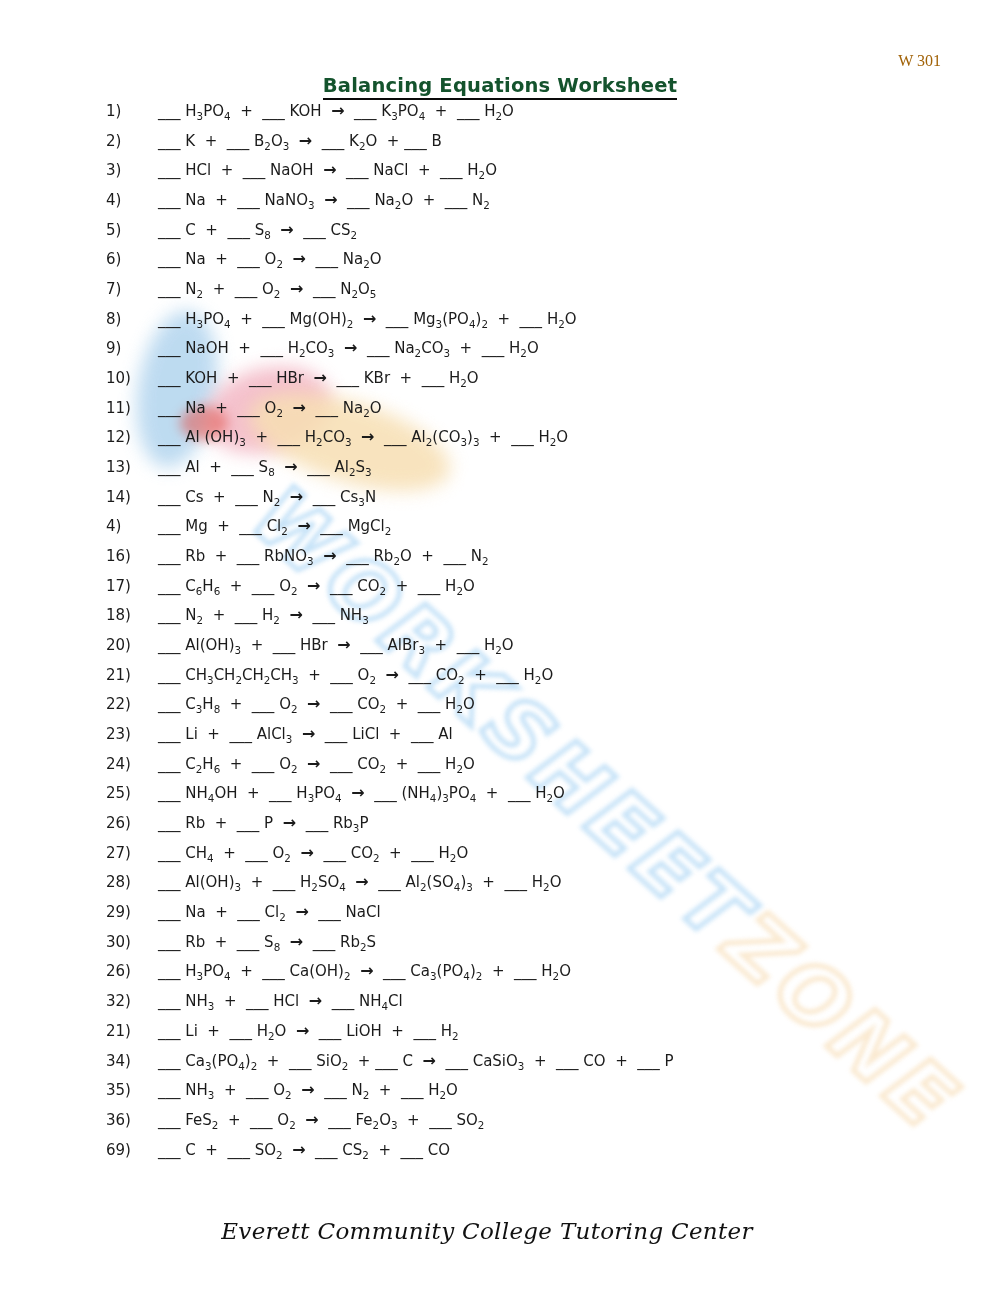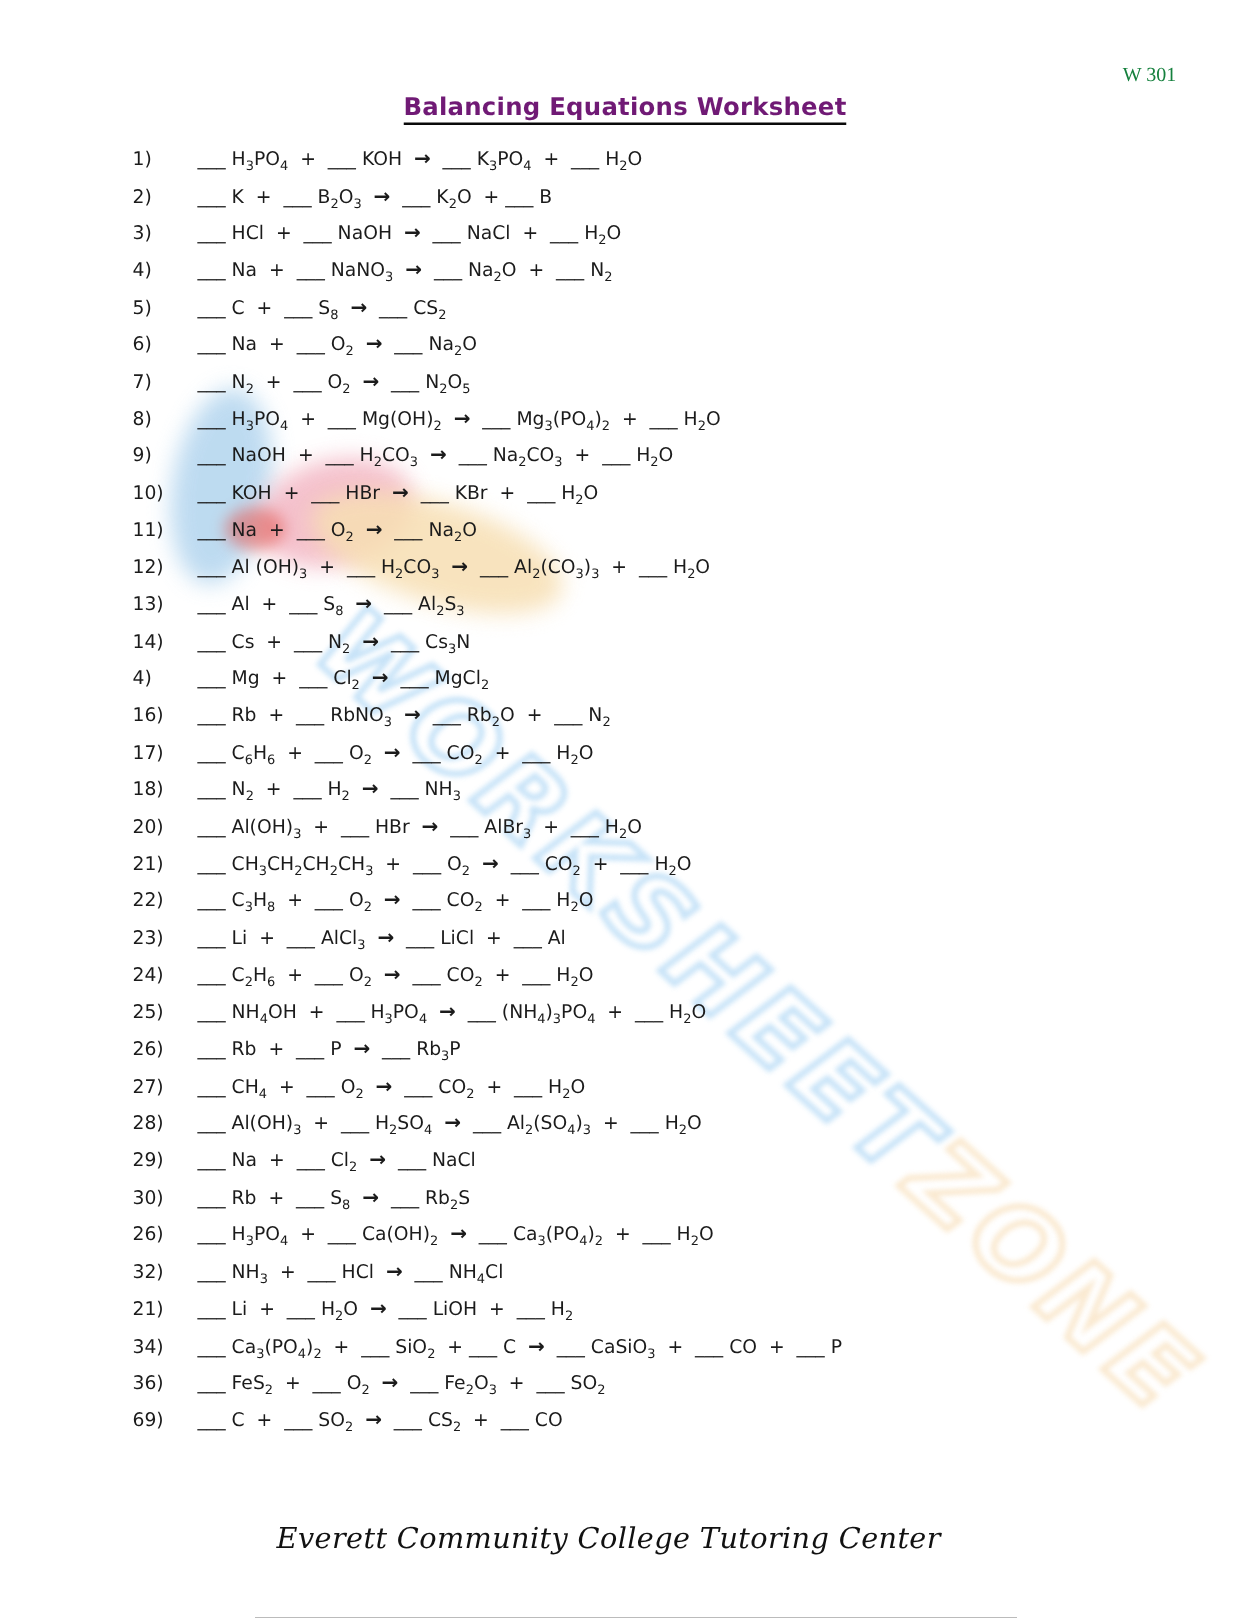--- a/index.html
+++ b/index.html
@@ -19,28 +19,28 @@
     position:absolute;left:298px;top:468px;z-index:0;pointer-events:none;
     transform:rotate(42deg);transform-origin:0 0;
     font-size:82px;font-weight:bold;font-style:italic;letter-spacing:6px;
     white-space:nowrap;filter:blur(2px);opacity:.8;
   }
   #watermark-text .wm1{color:transparent;-webkit-text-stroke:5px #b9dcf6;}
   #watermark-text .wm2{color:transparent;-webkit-text-stroke:5px #f9e4c5;}
   
   #doc-code{
     position:absolute;top:52px;right:59px;z-index:1;
-    font-family:"Liberation Serif","DejaVu Serif",serif;font-size:16px;color:#15803d;
+    font-family:"Liberation Serif","DejaVu Serif",serif;font-size:16px;color:#a16207;
   }
   #page-title-wrap{position:absolute;top:74px;left:0;width:100%;text-align:center;z-index:1;}
   #page-title{
-    display:inline-block;font-size:19.5px;font-weight:bold;color:#701a75;
+    display:inline-block;font-size:19.5px;font-weight:bold;color:#14532d;
     border-bottom:2.5px solid #0a0a0a;padding-bottom:1px;letter-spacing:.2px;
   }
-  #equation-list{position:absolute;top:112px;left:106px;right:20px;z-index:1;}
+  #equation-list{position:absolute;top:96px;left:106px;right:20px;z-index:1;}
   .row{height:29.68px;line-height:29.68px;white-space:pre;font-size:15px;}
   .num{display:inline-block;width:52px;}
   .eq{}
   .eq sub{font-size:69%;line-height:0;}
   .arrow{font-weight:bold;font-size:16px;}
   #page-footer{
     position:absolute;top:1218px;left:0;width:974px;text-align:center;z-index:1;
     font-family:"DejaVu Serif","Liberation Serif",serif;font-style:italic;
     font-size:23px;color:#111;letter-spacing:.3px;
   }
@@ -89,19 +89,20 @@
       <div class="row"><span class="num">25)</span><span class="eq">___ NH<sub>4</sub>OH  +  ___ H<sub>3</sub>PO<sub>4</sub>  <span class="arrow">→</span>  ___ (NH<sub>4</sub>)<sub>3</sub>PO<sub>4</sub>  +  ___ H<sub>2</sub>O</span></div>
       <div class="row"><span class="num">26)</span><span class="eq">___ Rb  +  ___ P  <span class="arrow">→</span>  ___ Rb<sub>3</sub>P</span></div>
       <div class="row"><span class="num">27)</span><span class="eq">___ CH<sub>4</sub>  +  ___ O<sub>2</sub>  <span class="arrow">→</span>  ___ CO<sub>2</sub>  +  ___ H<sub>2</sub>O</span></div>
       <div class="row"><span class="num">28)</span><span class="eq">___ Al(OH)<sub>3</sub>  +  ___ H<sub>2</sub>SO<sub>4</sub>  <span class="arrow">→</span>  ___ Al<sub>2</sub>(SO<sub>4</sub>)<sub>3</sub>  +  ___ H<sub>2</sub>O</span></div>
       <div class="row"><span class="num">29)</span><span class="eq">___ Na  +  ___ Cl<sub>2</sub>  <span class="arrow">→</span>  ___ NaCl</span></div>
       <div class="row"><span class="num">30)</span><span class="eq">___ Rb  +  ___ S<sub>8</sub>  <span class="arrow">→</span>  ___ Rb<sub>2</sub>S</span></div>
       <div class="row"><span class="num">26)</span><span class="eq">___ H<sub>3</sub>PO<sub>4</sub>  +  ___ Ca(OH)<sub>2</sub>  <span class="arrow">→</span>  ___ Ca<sub>3</sub>(PO<sub>4</sub>)<sub>2</sub>  +  ___ H<sub>2</sub>O</span></div>
       <div class="row"><span class="num">32)</span><span class="eq">___ NH<sub>3</sub>  +  ___ HCl  <span class="arrow">→</span>  ___ NH<sub>4</sub>Cl</span></div>
       <div class="row"><span class="num">21)</span><span class="eq">___ Li  +  ___ H<sub>2</sub>O  <span class="arrow">→</span>  ___ LiOH  +  ___ H<sub>2</sub></span></div>
       <div class="row"><span class="num">34)</span><span class="eq">___ Ca<sub>3</sub>(PO<sub>4</sub>)<sub>2</sub>  +  ___ SiO<sub>2</sub>  + ___ C  <span class="arrow">→</span>  ___ CaSiO<sub>3</sub>  +  ___ CO  +  ___ P</span></div>
+      <div class="row"><span class="num">35)</span><span class="eq">___ NH<sub>3</sub>  +  ___ O<sub>2</sub>  <span class="arrow">→</span>  ___ N<sub>2</sub>  +  ___ H<sub>2</sub>O</span></div>
       <div class="row"><span class="num">36)</span><span class="eq">___ FeS<sub>2</sub>  +  ___ O<sub>2</sub>  <span class="arrow">→</span>  ___ Fe<sub>2</sub>O<sub>3</sub>  +  ___ SO<sub>2</sub></span></div>
       <div class="row"><span class="num">69)</span><span class="eq">___ C  +  ___ SO<sub>2</sub>  <span class="arrow">→</span>  ___ CS<sub>2</sub>  +  ___ CO</span></div>
     </div>
 
   <div id="page-footer">Everett Community College Tutoring Center</div>
 
 </div>
 
 </body></html>

